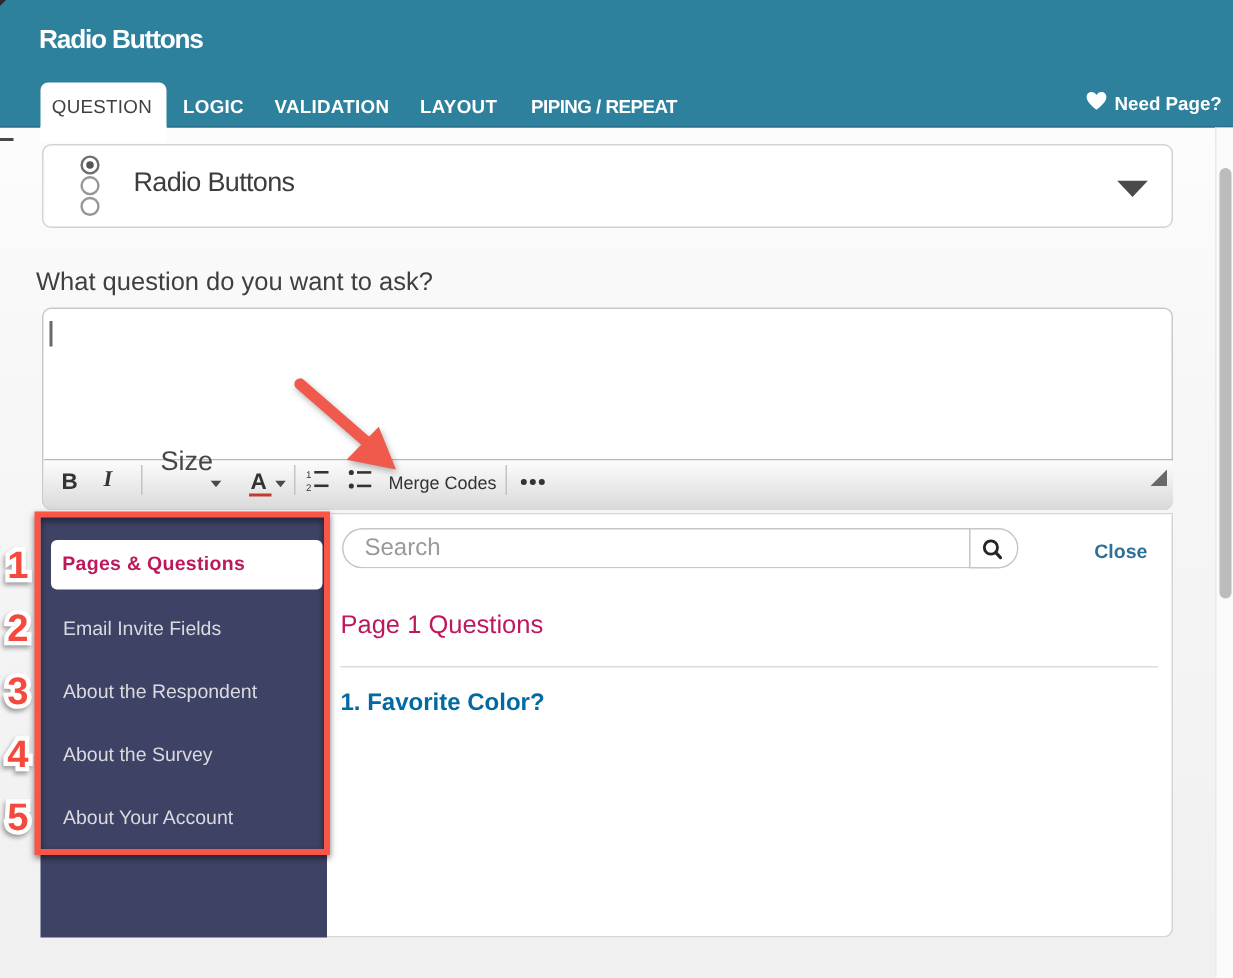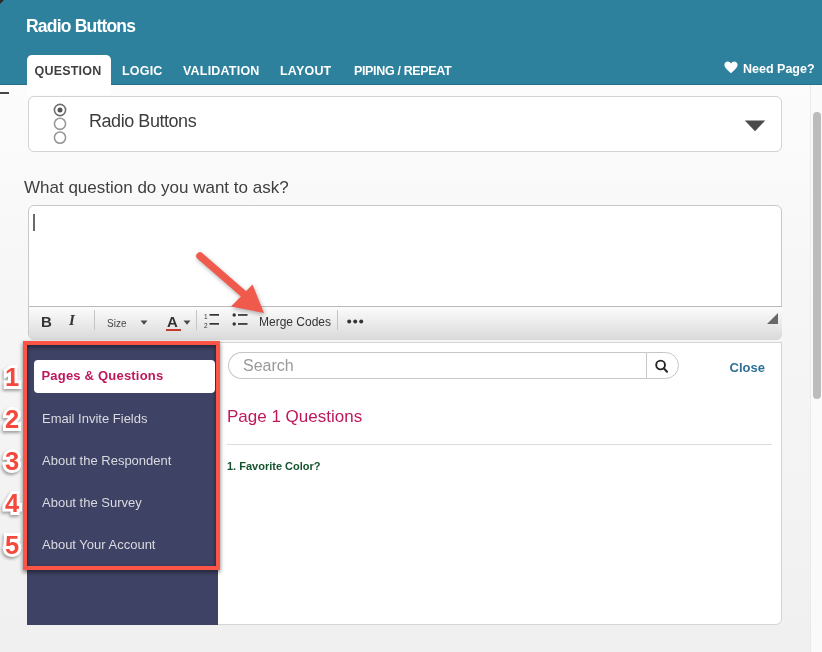--- a/index.html
+++ b/index.html
@@ -5,61 +5,61 @@
   html,body{margin:0;padding:0}
   body{width:822px;height:652px;position:relative;overflow:hidden;
        font-family:"Liberation Sans",sans-serif;
        background:linear-gradient(180deg,#fcfcfc 86px,#f7f7f7 260px,#f4f4f4 420px,#f0f0f0 640px)}
   .abs{position:absolute}
   
   #header{left:0;top:0;width:822px;height:84px;background:#2e819d;border-bottom:1.5px solid #276f8b}
   #title{left:26px;top:15.5px;color:#fff;font-size:17.5px;font-weight:bold;letter-spacing:-.8px}
   #tab-active{left:26.5px;top:54.5px;width:84.5px;height:31px;background:#fff;border-radius:5px 5px 0 0}
   .tablbl{top:64px;color:#fff;font-size:12.5px;font-weight:bold;letter-spacing:.2px}
-  #tql{color:#3f3f3f;top:64px;left:34.5px;font-size:12.5px;font-weight:bold;letter-spacing:.2px;position:absolute}
+  #tql{color:#3f3f3f;top:64px;left:34.5px;font-size:12.5px;font-weight:normal;letter-spacing:.2px;position:absolute}
   #needhelp{top:61.5px;left:743px;color:#fff;font-size:12.5px;font-weight:bold}
   
   #corner{left:0;top:0;width:0;height:0;border-top:4px solid #2b2b2b;border-right:4px solid transparent}
   #undertab{left:26.5px;top:84px;width:84.5px;height:11px;background:#fff}
   #dots2{left:112px;top:86.5px;width:8px;height:2.5px}
   #leftline{left:0;top:92px;width:9px;height:2px;background:#474747}
   
   #selbox{left:28px;top:95.5px;width:754px;height:56px;background:#fff;border:1px solid #d3d3d3;border-radius:6px;box-sizing:border-box}
   #seltext{left:89px;top:110.5px;font-size:18px;color:#3d3d3d;letter-spacing:-.45px}
   
   #qlabel{left:24px;top:178px;font-size:17px;color:#3f3f3f}
   
   #editor{left:28px;top:205px;width:754px;height:135px;background:#fff;border:1px solid #c9c9c9;border-radius:6px;box-sizing:border-box}
   #caret{left:33px;top:214px;width:2px;height:16.5px;background:#6a6a6a}
   #toolbar{left:28.5px;top:305.5px;width:753px;height:34px;box-sizing:border-box;
            border-top:1px solid #b9b9b9;border-radius:0 0 6px 6px;
            background:linear-gradient(#fcfcfc,#e9e9e9 55%,#d9d9d9)}
   .tsep{top:310px;width:1px;height:20px;background:#c4c4c4}
   #tb-b{left:41px;top:313px;font-size:15px;font-weight:bold;color:#333}
   #tb-i{left:69px;top:312px;font-size:15px;font-weight:bold;font-style:italic;font-family:"Liberation Serif",serif;color:#333}
-  #tb-size{left:107px;top:318px;font-size:10px;color:#474747}
+  #tb-size{left:107px;top:297px;font-size:18px;color:#474747}
   #tb-a{left:167px;top:312.5px;font-size:15px;font-weight:bold;color:#333}
   #tb-a-u{left:166px;top:328.5px;width:15px;height:2px;background:#c23b2e}
   #tb-merge{left:259px;top:315px;font-size:12px;color:#333}
   
   
   #navy{left:26.5px;top:342px;width:191px;height:282.5px;background:#3e4264}
   #panel{left:217.5px;top:341.5px;width:564.5px;height:283.5px;background:#fff;border:1px solid #d5d5d5;border-left:none;border-radius:0 0 6px 0;box-sizing:border-box}
   #redrect{left:23.2px;top:340.9px;width:196.6px;height:229.6px;border:4.6px solid #fd5448;box-sizing:border-box;filter:drop-shadow(0 2.5px 2px rgba(0,0,0,.55))}
   #mactive{left:33.5px;top:360px;width:181px;height:32.5px;background:#fff;border-radius:4px}
   #mactive-t{left:41.5px;top:368px;font-size:13px;font-weight:bold;color:#be185d;letter-spacing:.2px}
   .mitem{left:42px;font-size:13px;color:#dadae0}
   
   #searchbox{left:227.5px;top:351.5px;width:418.5px;height:27.5px;background:#fff;border:1px solid #c6c6c6;border-right:none;border-radius:14px 0 0 14px;box-sizing:border-box}
   #searchtxt{left:243px;top:357px;font-size:16px;color:#9a9a9a}
   #searchbtn{left:645.5px;top:351.5px;width:33px;height:27.5px;background:#fff;border:1px solid #c6c6c6;border-radius:0 14px 14px 0;box-sizing:border-box}
   #close{left:729.5px;top:360px;font-size:13px;font-weight:bold;color:#2f7096}
   #p1q{left:227px;top:407px;font-size:17px;color:#be185d}
   #hr1{left:227px;top:443.5px;width:545px;height:1px;background:#dcdcdc}
-  #favlink{left:227px;top:459.5px;font-size:11px;font-weight:bold;color:#14532d}
+  #favlink{left:227px;top:459.5px;font-size:16px;font-weight:bold;color:#0369a1}
   
   #sctrack{left:809.5px;top:85px;width:12.5px;height:567px;background:#fafafa;border-left:1px solid #eaeaea;box-sizing:border-box}
   #scthumb{left:812.5px;top:111.5px;width:8px;height:287px;background:#bcbcbc;border-radius:4.5px}
 </style>
 </head>
 <body>
   <div class="abs" id="header"></div>
   <div class="abs" id="title">Radio Buttons</div>
   <div class="abs" id="tab-active"></div>
 <span id="tql">QUESTION</span>

